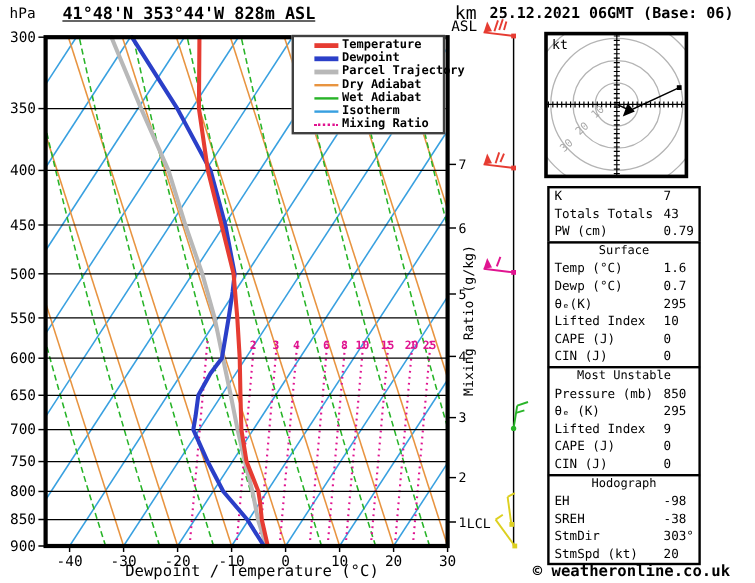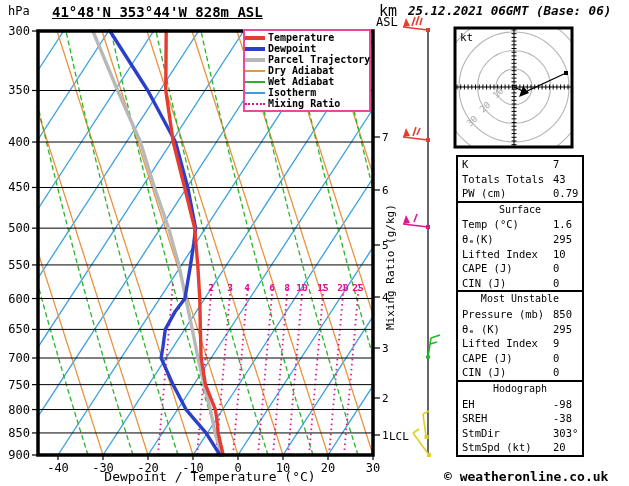--- a/index.html
+++ b/index.html
@@ -1,21 +1,21 @@
 <!DOCTYPE html>
 <html><head>
 <meta charset="utf-8">
 <style>
   html,body{margin:0;padding:0;background:#fff;}
   #app{position:relative;width:629px;height:486px;background:#fff;overflow:hidden;
        font-family:"DejaVu Sans Mono","Liberation Mono",monospace;color:#000;}
   .abs{position:absolute;}
   .hdr{font-weight:bold;}
   #legend{position:absolute;left:243px;top:29px;width:128px;background:#fff;
-          border:2px solid #ec4899;box-sizing:border-box;padding:1px 0 1px 0;z-index:5;}
+          border:2px solid #404040;box-sizing:border-box;padding:1px 0 1px 17px;z-index:5;}
   .leg-row{display:flex;align-items:center;height:11px;font-size:10px;font-weight:bold;white-space:nowrap;}
   .leg-swatch{width:20px;margin-right:3px;flex:0 0 20px;}
   #tables{position:absolute;left:456px;top:155px;width:128px;}
   .tbox{border:2px solid #000;box-sizing:border-box;background:#fff;margin-top:-2px;
         font-size:10.5px;line-height:14.6px;}
   .tbox:first-child{margin-top:0;}
   .trow{position:relative;height:14.6px;white-space:nowrap;padding-left:4px;}
   .trow .val{position:absolute;left:95px;top:0;}
   .ttitle{text-align:center;height:14.6px;font-size:10px;}
   #footer{position:absolute;left:444px;top:469px;font-size:13px;font-weight:bold;letter-spacing:0px;}
@@ -25,21 +25,21 @@
   svg text{font-family:"DejaVu Sans Mono","Liberation Mono",monospace;}
 </style>
 </head>
 <body>
 <div id="app">
 
   <div class="abs" style="left:8px;top:4px;font-size:12px;">hPa</div>
   <div class="abs hdr" style="left:52px;top:4px;font-size:14px;text-decoration:underline;">41°48'N 353°44'W 828m ASL</div>
   <div class="abs" style="left:379px;top:2px;font-size:15px;">km</div>
   <div class="abs" style="left:376px;top:15px;font-size:12px;">ASL</div>
-  <div class="abs hdr" style="left:408px;top:3px;font-size:12.5px;font-style:italic;">25.12.2021 06GMT (Base: 06)</div>
+  <div class="abs hdr" style="left:408px;top:3px;font-size:12.5px;">25.12.2021 06GMT (Base: 06)</div>
 
   <svg id="chart" class="abs" style="left:0;top:0;" width="629" height="486">
       <defs>
         <clipPath id="plot">
           <rect x="38" y="31" width="335" height="424"></rect>
         </clipPath>
         <clipPath id="hodo">
           <rect x="455" y="28" width="117" height="119"></rect>
         </clipPath>
       </defs>
@@ -369,20 +369,21 @@
 
   <div id="tables">
       <div class="tbox">
         <div class="trow"><span>K</span><span class="val">7</span></div>
         <div class="trow"><span>Totals Totals</span><span class="val">43</span></div>
         <div class="trow"><span>PW (cm)</span><span class="val">0.79</span></div>
       </div>
       <div class="tbox">
         <div class="ttitle">Surface</div>
         <div class="trow"><span>Temp (°C)</span><span class="val">1.6</span></div>
+        <div class="trow"><span>Dewp (°C)</span><span class="val">0.7</span></div>
         <div class="trow"><span>θₑ(K)</span><span class="val">295</span></div>
         <div class="trow"><span>Lifted Index</span><span class="val">10</span></div>
         <div class="trow"><span>CAPE (J)</span><span class="val">0</span></div>
         <div class="trow"><span>CIN (J)</span><span class="val">0</span></div>
       </div>
       <div class="tbox">
         <div class="ttitle">Most Unstable</div>
         <div class="trow"><span>Pressure (mb)</span><span class="val">850</span></div>
         <div class="trow"><span>θₑ (K)</span><span class="val">295</span></div>
         <div class="trow"><span>Lifted Index</span><span class="val">9</span></div>

